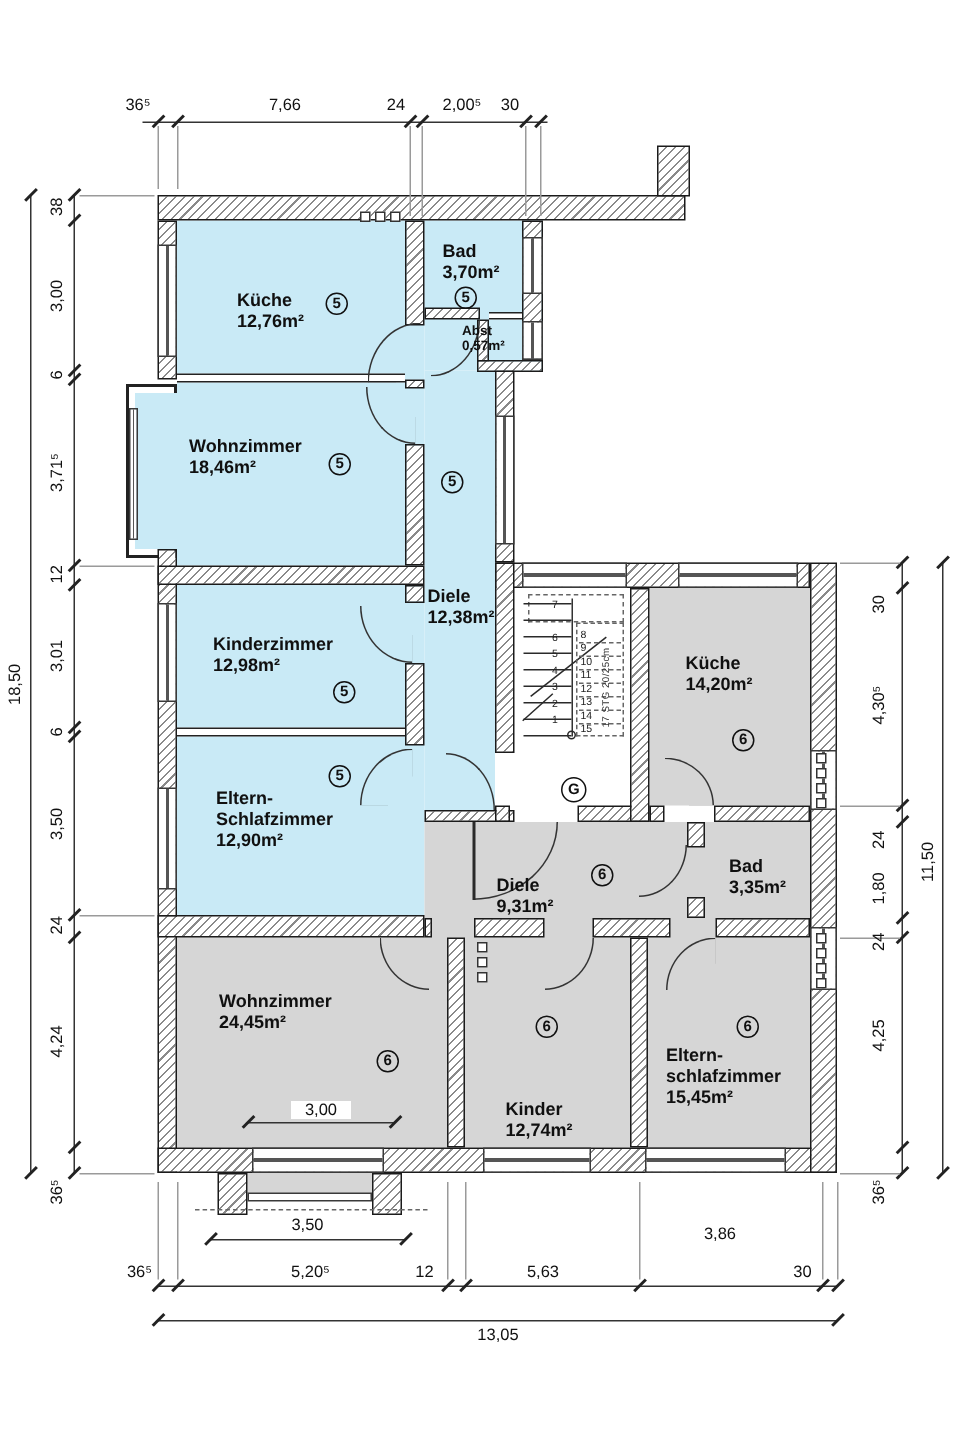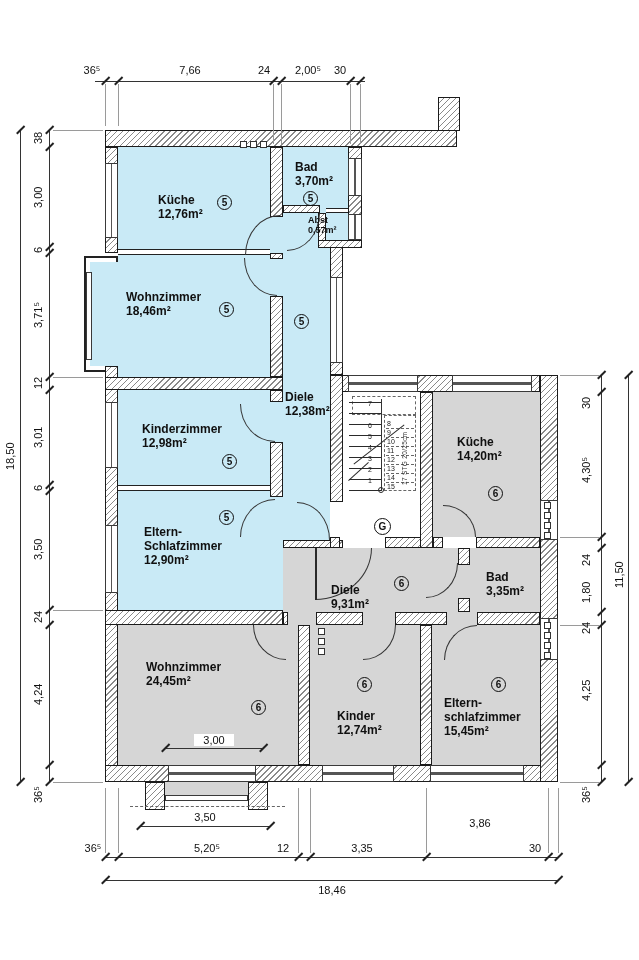--- a/index.html
+++ b/index.html
@@ -187,21 +187,21 @@
   <div class="lbl sm" style="left:308px;top:215px"><span>Abst</span><br><span>0,57m²</span></div>
   <div class="lbl" style="left:126px;top:290px"><span>Wohnzimmer</span><br><span>18,46m²</span></div>
   <div class="lbl" style="left:285px;top:390px"><span>Diele</span><br><span>12,38m²</span></div>
   <div class="lbl" style="left:142px;top:422px"><span>Kinderzimmer</span><br><span>12,98m²</span></div>
   <div class="lbl" style="left:144px;top:525px"><span>Eltern-
 Schlafzimmer</span><br><span>12,90m²</span></div>
   <div class="lbl" style="left:457px;top:435px"><span>Küche</span><br><span>14,20m²</span></div>
   <div class="lbl" style="left:331px;top:583px"><span>Diele</span><br><span>9,31m²</span></div>
   <div class="lbl" style="left:486px;top:570px"><span>Bad</span><br><span>3,35m²</span></div>
   <div class="lbl" style="left:146px;top:660px"><span>Wohnzimmer</span><br><span>24,45m²</span></div>
-  <div class="lbl" style="left:337px;top:709px"><span>Kinder</span><br><span>12,74m²</span></div>
+  <div class="lbl" style="left:337px;top:732px"><span>Kinder</span><br><span>12,74m²</span></div>
   <div class="lbl" style="left:444px;top:696px"><span>Eltern-
 schlafzimmer</span><br><span>15,45m²</span></div>
 
   <div class="circ" style="left:217px;top:195px">5</div>
   <div class="circ" style="left:303px;top:191px">5</div>
   <div class="circ" style="left:219px;top:302px">5</div>
   <div class="circ" style="left:294px;top:314px">5</div>
   <div class="circ" style="left:222px;top:454px">5</div>
   <div class="circ" style="left:219px;top:510px">5</div>
   <div class="circ" style="left:488px;top:486px">6</div>
@@ -298,27 +298,27 @@
   <div class="ext" style="left:105px;top:788px;width:1px;height:65px"></div>
   <div class="ext" style="left:118px;top:788px;width:1px;height:65px"></div>
   <div class="ext" style="left:298px;top:788px;width:1px;height:65px"></div>
   <div class="ext" style="left:310px;top:788px;width:1px;height:65px"></div>
   <div class="ext" style="left:426px;top:788px;width:1px;height:65px"></div>
   <div class="ext" style="left:548px;top:788px;width:1px;height:65px"></div>
   <div class="ext" style="left:558px;top:788px;width:1px;height:65px"></div>
   <div class="dim" style="left:73px;top:842px;width:40px">36⁵</div>
   <div class="dim" style="left:185px;top:842px;width:44px">5,20⁵</div>
   <div class="dim" style="left:265px;top:842px;width:36px">12</div>
-  <div class="dim" style="left:340px;top:842px;width:44px">3,35</div>
+  <div class="dim" style="left:340px;top:842px;width:44px">5,63</div>
   <div class="dim" style="left:458px;top:817px;width:44px">3,86</div>
   <div class="dim" style="left:517px;top:842px;width:36px">30</div>
   <div class="hl" style="left:105px;top:880px;width:453px"></div>
   <i class="tk" style="left:100px;top:879px"></i>
   <i class="tk" style="left:553px;top:879px"></i>
-  <div class="dim" style="left:310px;top:884px;width:44px">18,46</div>
+  <div class="dim" style="left:310px;top:884px;width:44px">13,05</div>
 
   <div class="hl" style="left:165px;top:748px;width:98px"></div>
   <i class="tk" style="left:160px;top:747px"></i>
   <i class="tk" style="left:258px;top:747px"></i>
   <div class="dim bg" style="left:194px;top:734px;width:36px">3,00</div>
   <div class="hl" style="left:140px;top:826px;width:130px"></div>
   <i class="tk" style="left:135px;top:825px"></i>
   <i class="tk" style="left:265px;top:825px"></i>
   <div class="dim" style="left:187px;top:811px;width:36px">3,50</div>
 

